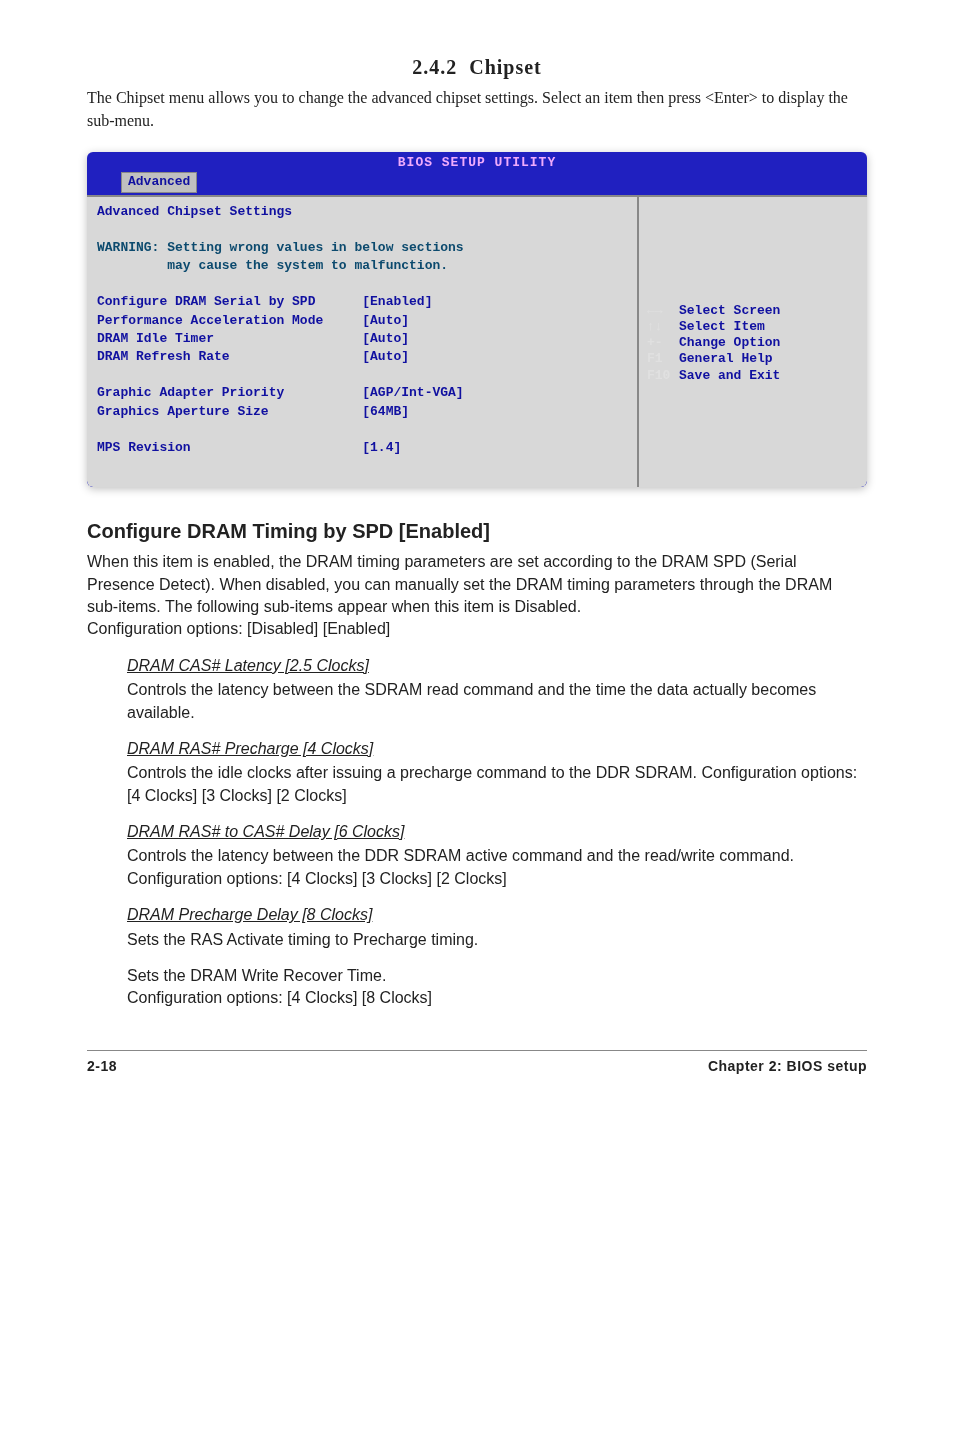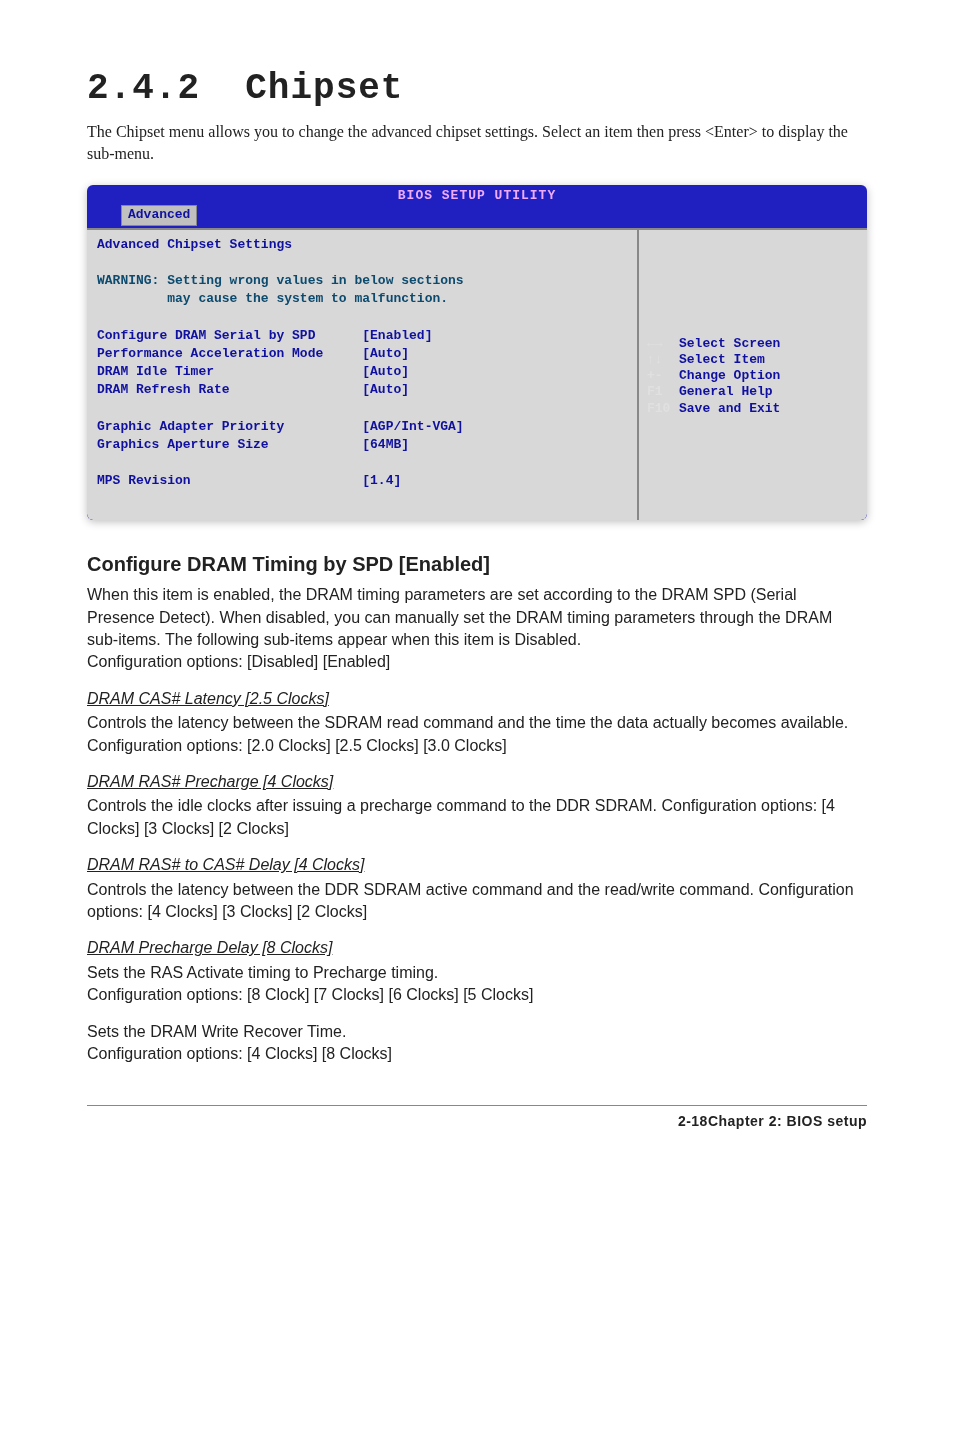--- a/index.html
+++ b/index.html
@@ -5,25 +5,26 @@
   body {
     font-family: "Helvetica Neue", Arial, sans-serif;
     font-size: 16px;
     line-height: 1.4;
     color: #222;
     max-width: 780px;
     margin: 40px auto;
     padding: 0 30px;
   }
   h1.section-number {
-    font-family: Liberation Mono, monospace;
+    font-family: Liberation Serif, serif;
     font-weight: 900;
-    font-size: 36px;
+    font-size: 20px;
     letter-spacing: 1px;
     margin-bottom: 6px;
+    text-align: center;
   }
   .intro {
     margin-bottom: 20px;
     font-family: Liberation Serif, serif;
   }
   
   .bios-box {
     background: #2020c0;
     color: #c0c0ff;
     font-family: "Courier New", monospace;
@@ -92,31 +93,32 @@
     font-family: "Arial Black", Arial, sans-serif;
     font-weight: 900;
     font-size: 20px;
     margin-top: 30px;
     margin-bottom: 6px;
   }
   .para {
     margin-bottom: 14px;
   }
   .item {
+    margin-left: 40px;
     margin-bottom: 14px;
   }
   .item .title {
     font-style: italic;
     text-decoration: underline;
     display: block;
     margin-bottom: 2px;
   }
   .footer {
     display: flex;
-    justify-content: flex-end;
+    justify-content: space-between;
     border-top: 1px solid #888;
     margin-top: 40px;
     padding-top: 6px;
     font-family: "Arial Black", Arial, sans-serif;
     font-weight: 900;
     letter-spacing: 0.5px;
     font-size: 14px;
   }
 </style>
 </head>
@@ -157,37 +159,35 @@
 
 <h2 class="subhead">Configure DRAM Timing by SPD [Enabled]</h2>
 <div class="para">
   <span>When this item is enabled, the DRAM timing parameters are set according to the DRAM SPD (Serial Presence Detect). When disabled, you can manually set the DRAM timing parameters through the DRAM sub-items. The following sub-items appear when this item is Disabled.</span><br>
   <span>Configuration options: [Disabled] [Enabled]</span>
 </div>
 
 <div class="item">
   <span class="title">DRAM CAS# Latency [2.5 Clocks]</span>
   <span>Controls the latency between the SDRAM read command and the time the data actually becomes available.</span><br>
-  <span>Configuration options: [2.0 Clocks] [2.5 Clocks] [3.0 Clocks]</span>
 </div>
 
 <div class="item">
   <span class="title">DRAM RAS# Precharge [4 Clocks]</span>
   <span>Controls the idle clocks after issuing a precharge command to the DDR SDRAM. Configuration options: [4 Clocks] [3 Clocks] [2 Clocks]</span>
 </div>
 
 <div class="item">
-  <span class="title">DRAM RAS# to CAS# Delay [4 Clocks]</span>
+  <span class="title">DRAM RAS# to CAS# Delay [6 Clocks]</span>
   <span>Controls the latency between the DDR SDRAM active command and the read/write command. Configuration options: [4 Clocks] [3 Clocks] [2 Clocks]</span>
 </div>
 
 <div class="item">
   <span class="title">DRAM Precharge Delay [8 Clocks]</span>
   <span>Sets the RAS Activate timing to Precharge timing.</span><br>
-  <span>Configuration options: [8 Clock] [7 Clocks] [6 Clocks] [5 Clocks]</span>
 </div>
 
 <div class="item">
   <span>Sets the DRAM Write Recover Time.</span><br>
   <span>Configuration options: [4 Clocks] [8 Clocks]</span>
 </div>
 
 <div class="footer">
   <span>2-18</span>
   <span>Chapter 2: BIOS setup</span>

